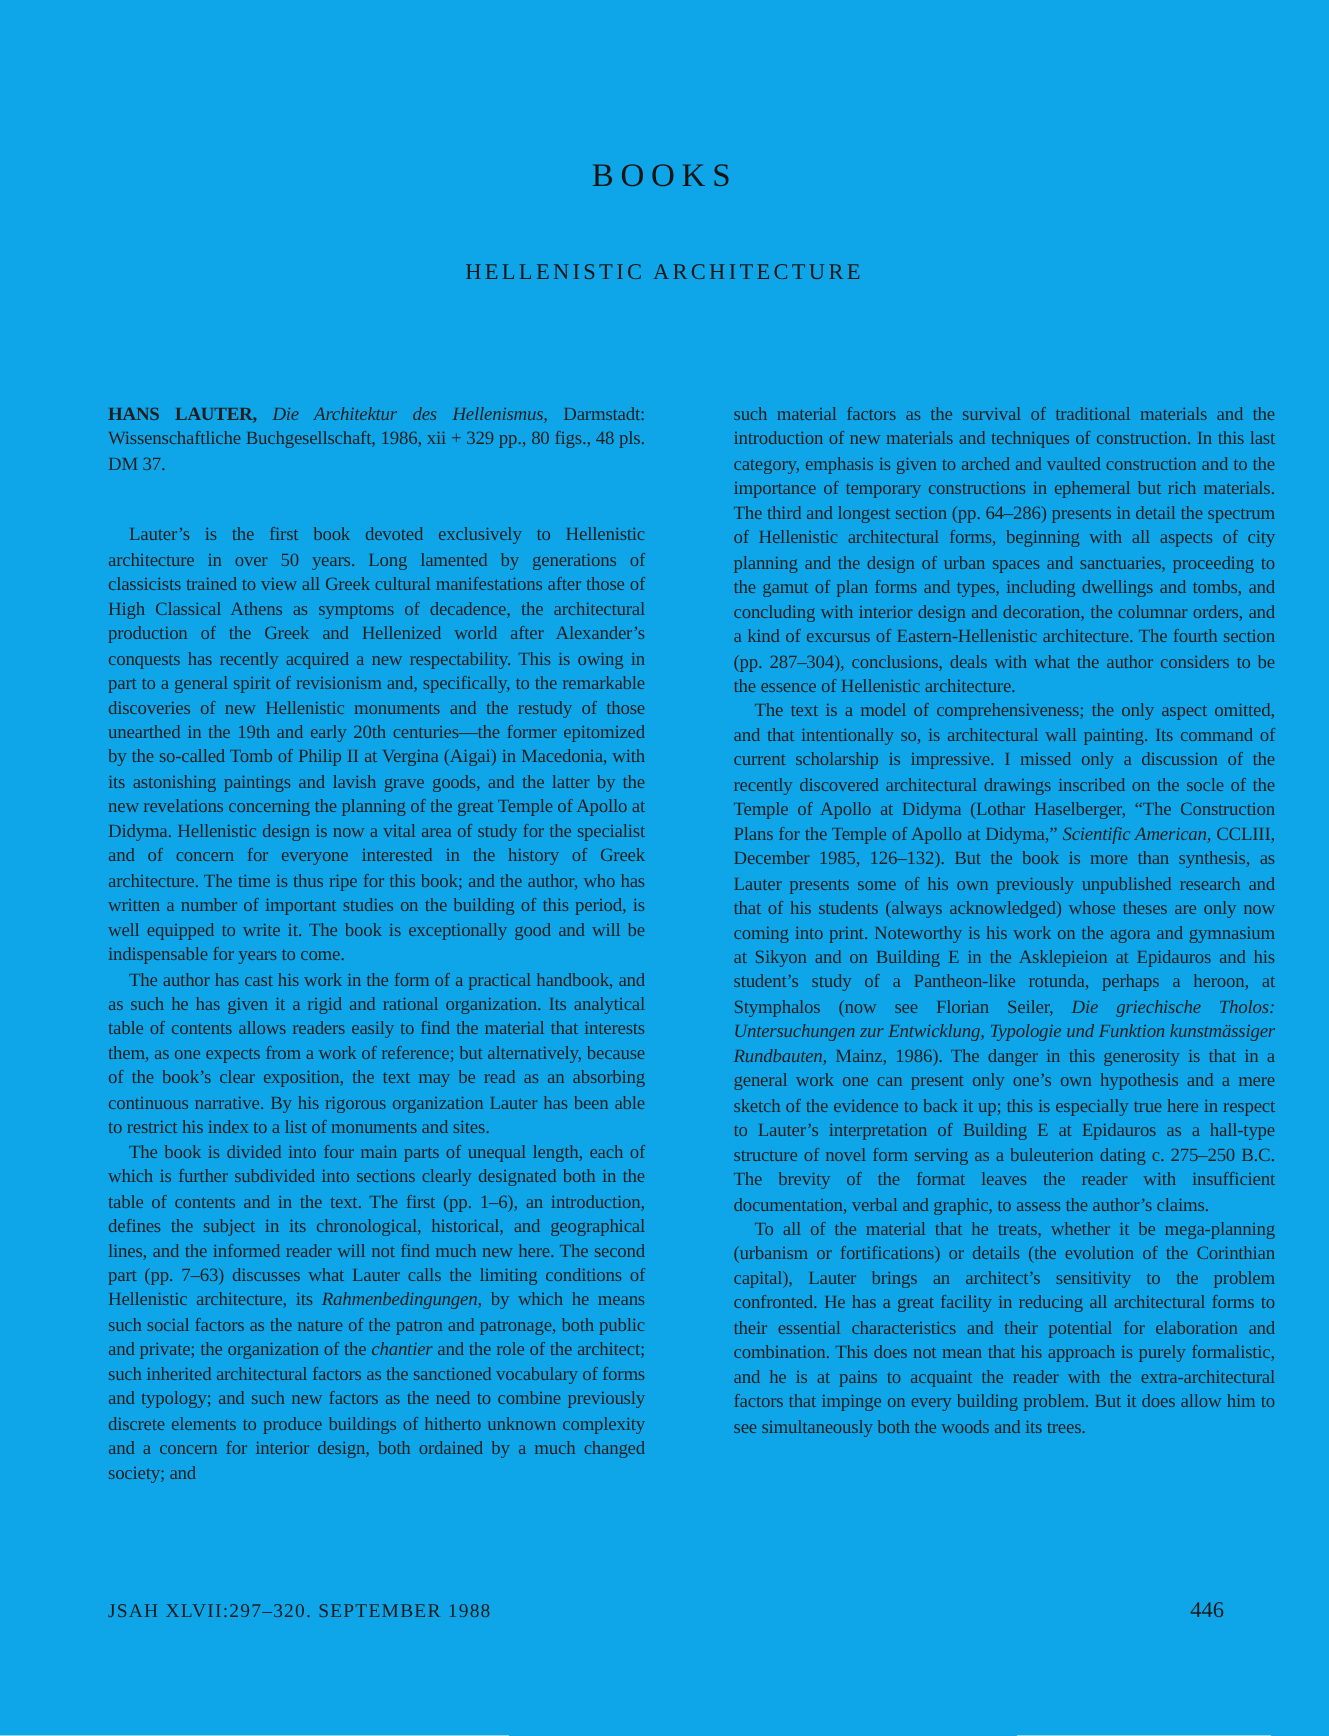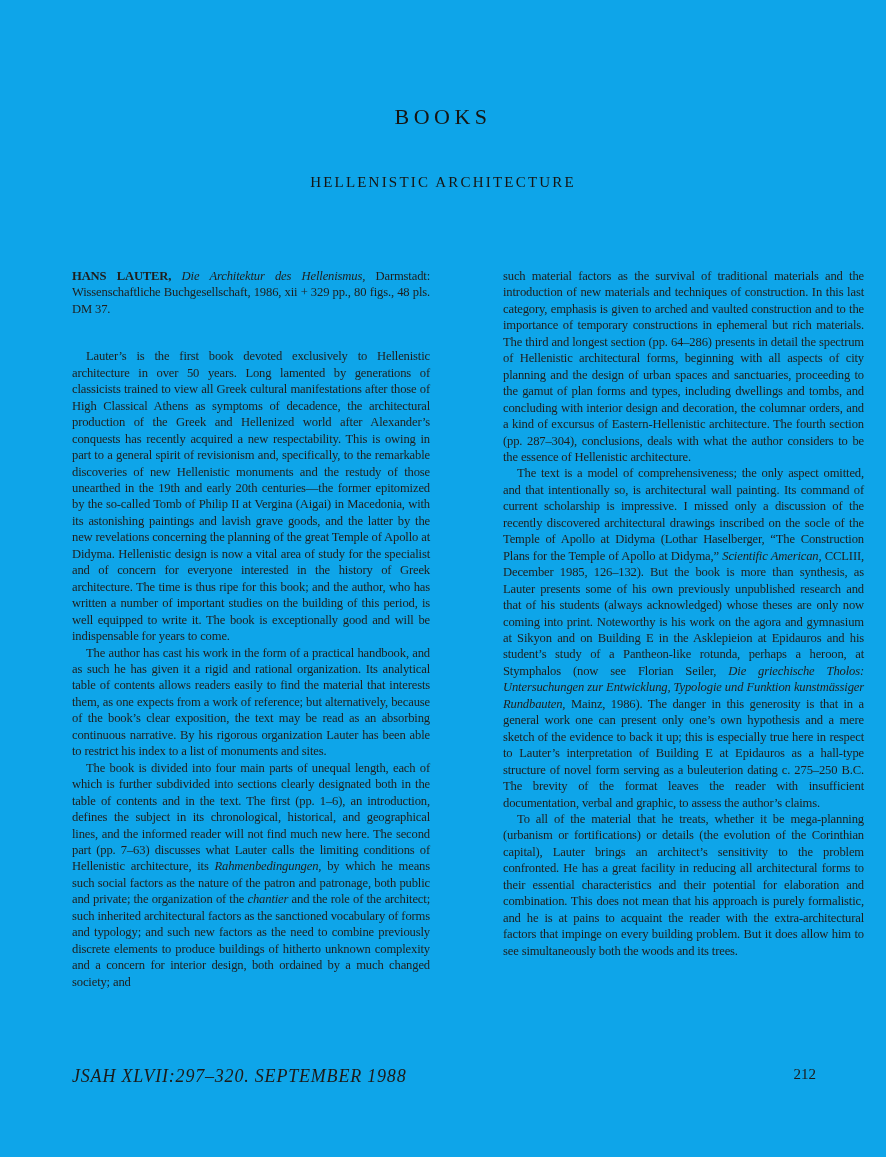--- a/index.html
+++ b/index.html
@@ -39,21 +39,21 @@
     font-weight: normal;
     letter-spacing: 2.2px;
     color: #161513;
   }
   .columns {
     position: absolute;
     top: 268px;
     left: 72px;
     width: 744px;
     display: flex;
-    gap: 28px;
+    gap: 14px;
   }
   .col {
     font-size: 12.6px;
     line-height: 16.45px;
     letter-spacing: -0.15px;
     text-align: justify;
     text-justify: inter-word;
   }
   .col-left  { flex: 0 0 358px; width: 358px; }
   .col-right { flex: 0 0 361px; width: 361px; margin-left: 45px; }
@@ -65,22 +65,21 @@
   }
   .indent {
     text-indent: 14px;
   }
   .it { font-style: italic; }
   .b  { font-weight: bold; }
   .journal-footer {
     position: absolute;
     top: 1066px;
     left: 72px;
-    font-style: italic;
-    font-size: 18px;
+    font-size: 13px;
     letter-spacing: 0.8px;
     color: #1b1a18;
   }
   .page-number {
     position: absolute;
     top: 1066px;
     right: 70px;
     font-size: 15px;
     color: #1b1a18;
   }
@@ -106,15 +105,15 @@
     <div class="col col-right">
       <p class="para"><span>such material factors as the survival of traditional materials and the introduction of new materials and techniques of construction. In this last category, emphasis is given to arched and vaulted construction and to the importance of temporary constructions in ephemeral but rich materials. The third and longest section (pp. 64–286) presents in detail the spectrum of Hellenistic architectural forms, beginning with all aspects of city planning and the design of urban spaces and sanctuaries, proceeding to the gamut of plan forms and types, including dwellings and tombs, and concluding with interior design and decoration, the columnar orders, and a kind of excursus of Eastern-Hellenistic architecture. The fourth section (pp. 287–304), conclusions, deals with what the author considers to be the essence of Hellenistic architecture.</span></p>
       <p class="para indent"><span>The text is a model of comprehensiveness; the only aspect omitted, and that intentionally so, is architectural wall painting. Its command of current scholarship is impressive. I missed only a discussion of the recently discovered architectural drawings inscribed on the socle of the Temple of Apollo at Didyma (Lothar Haselberger, “The Construction Plans for the Temple of Apollo at Didyma,” </span><span class="it">Scientific American,</span><span> CCLIII, December 1985, 126–132). But the book is more than synthesis, as Lauter presents some of his own previously unpublished research and that of his students (always acknowledged) whose theses are only now coming into print. Noteworthy is his work on the agora and gymnasium at Sikyon and on Building E in the Asklepieion at Epidauros and his student’s study of a Pantheon-like rotunda, perhaps a heroon, at Stymphalos (now see Florian Seiler, </span><span class="it">Die griechische Tholos: Untersuchungen zur Entwicklung, Typologie und Funktion kunstmässiger Rundbauten,</span><span> Mainz, 1986). The danger in this generosity is that in a general work one can present only one’s own hypothesis and a mere sketch of the evidence to back it up; this is especially true here in respect to Lauter’s interpretation of Building E at Epidauros as a hall-type structure of novel form serving as a buleuterion dating c. 275–250 B.C. The brevity of the format leaves the reader with insufficient documentation, verbal and graphic, to assess the author’s claims.</span></p>
       <p class="para indent"><span>To all of the material that he treats, whether it be mega-planning (urbanism or fortifications) or details (the evolution of the Corinthian capital), Lauter brings an architect’s sensitivity to the problem confronted. He has a great facility in reducing all architectural forms to their essential characteristics and their potential for elaboration and combination. This does not mean that his approach is purely formalistic, and he is at pains to acquaint the reader with the extra-architectural factors that impinge on every building problem. But it does allow him to see simultaneously both the woods and its trees.</span></p>
     </div>
 
   </div>
 
   <div class="journal-footer">JSAH XLVII:297–320. SEPTEMBER 1988</div>
 
-  <div class="page-number">212</div>
+  <div class="page-number">446</div>
 
 </div>
 
 </body></html>

